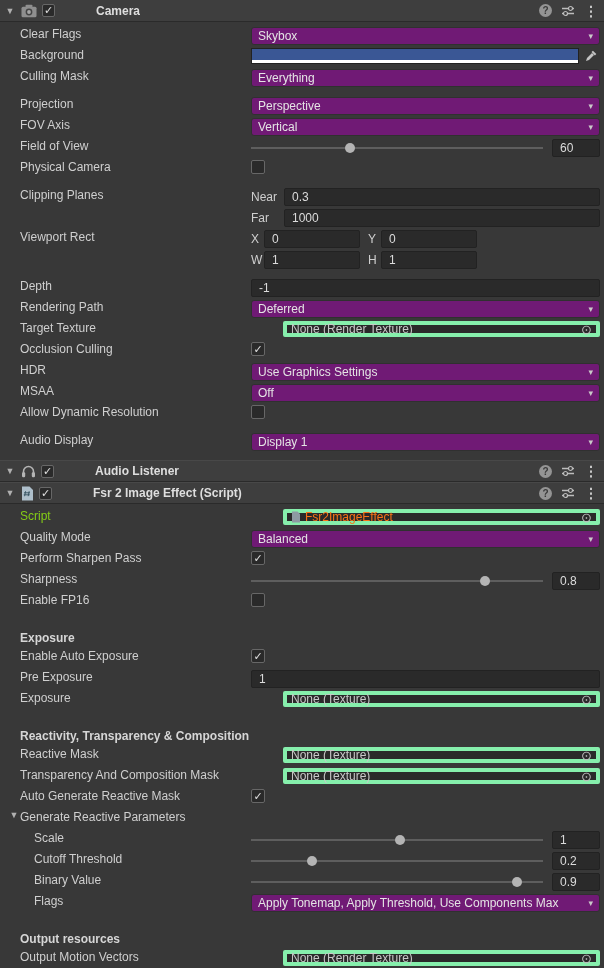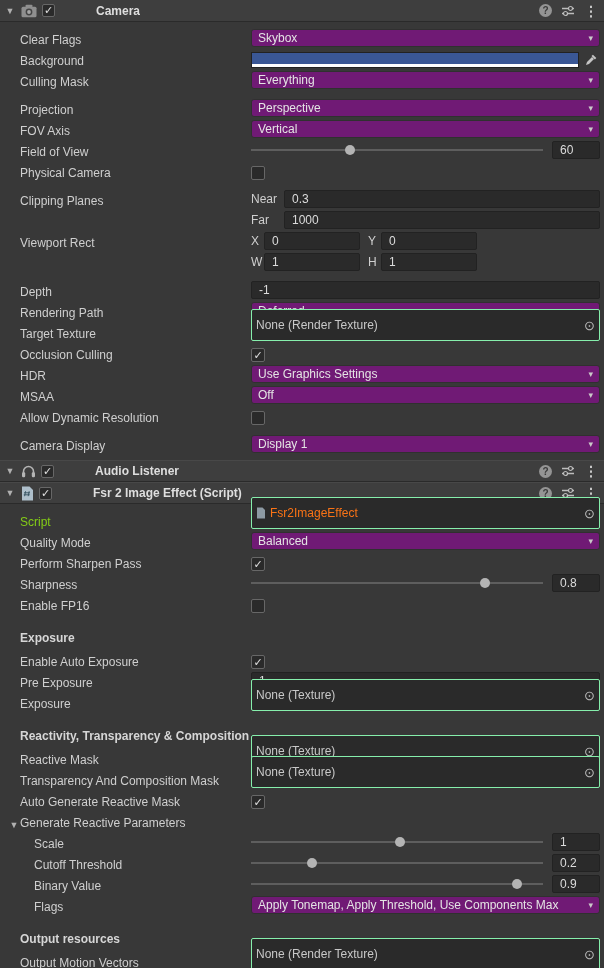--- a/index.html
+++ b/index.html
@@ -29,21 +29,21 @@
     width: 13px; height: 13px; border-radius: 50%;
     background: #949494; color: #3a3a3a;
     font-size: 10px; font-weight: bold;
     display: flex; align-items: center; justify-content: center;
   }
   .kebab-icon { color: #c8c8c8; font-size: 14px; font-weight: bold; line-height: 1; }
   .hdr-icon { display: flex; align-items: center; }
 
   
   .comp-body { padding: 5px 0 6px 0; }
-  .row { display: flex; align-items: flex-end; height: 20px; margin: 0 4px 1px 0; padding-left: 20px; }
+  .row { display: flex; align-items: flex-start; height: 20px; margin: 0 4px 1px 0; padding-left: 20px; }
   .label { flex: 0 0 231px; color: #cfcfcf; white-space: nowrap; overflow: hidden; }
   .label.disabled { color: #84cc16; }
   .row.indent .label { padding-left: 14px; }
   .control { flex: 1; display: flex; align-items: center; min-width: 0; }
   .gap { height: 7px; }
   .section-header { height: 20px; display: flex; align-items: center; padding-left: 20px; margin: 0 0 1px 0; font-weight: bold; color: #d6d6d6; }
 
   .gr-row { padding-left: 8px; }
   .gr-row .foldout { flex: 0 0 12px; }
   .gr-row .label { flex: 0 0 231px; }
@@ -59,23 +59,23 @@
 
   .textfield, .numfield {
     height: 18px; background: #2a2a2a; border: 1px solid #222222; border-radius: 2px;
     display: flex; align-items: center; padding: 0 7px; color: #dcdcdc;
     white-space: nowrap; overflow: hidden;
   }
   .textfield { flex: 1; }
   .numfield { flex: 0 0 48px; }
 
   .objfield {
-    flex: 1; min-width: 0; height: 32px;
-    background: #2a2a2a; border: 1px solid #86efac; border-radius: 2px;
-    display: flex; align-items: center; gap: 4px; padding: 0 4px;
+    flex: 1; min-width: 0; height: 16px;
+    background: #2a2a2a; border: 4px solid #86efac; border-radius: 2px;
+    display: flex; align-items: center; gap: 4px; padding: 0 4px; margin-left: 32px;
   }
   .obj-text { flex: 1; color: #c8c8c8; white-space: nowrap; overflow: hidden; }
   .obj-text.disabled { color: #f97316; }
   .obj-picker { color: #bdbdbd; font-size: 13px; line-height: 1; }
 
   .checkbox {
     width: 14px; height: 14px;
     background: #2a2a2a; border: 1px solid #676767; border-radius: 2px;
     display: flex; align-items: center; justify-content: center;
   }
@@ -309,21 +309,21 @@
     <div class="row">
       <span class="label">Allow Dynamic Resolution</span>
       <div class="control">
         <span class="checkbox"></span>
       </div>
     </div>
 
     <div class="gap"></div>
 
     <div class="row">
-      <span class="label">Camera Display</span>
+      <span class="label">Audio Display</span>
       <div class="control">
         <div class="dropdown">
           <span class="dd-text">Display 1</span>
           <span class="dd-arrow">▾</span>
         </div>
       </div>
     </div>
 
   </div>
 

